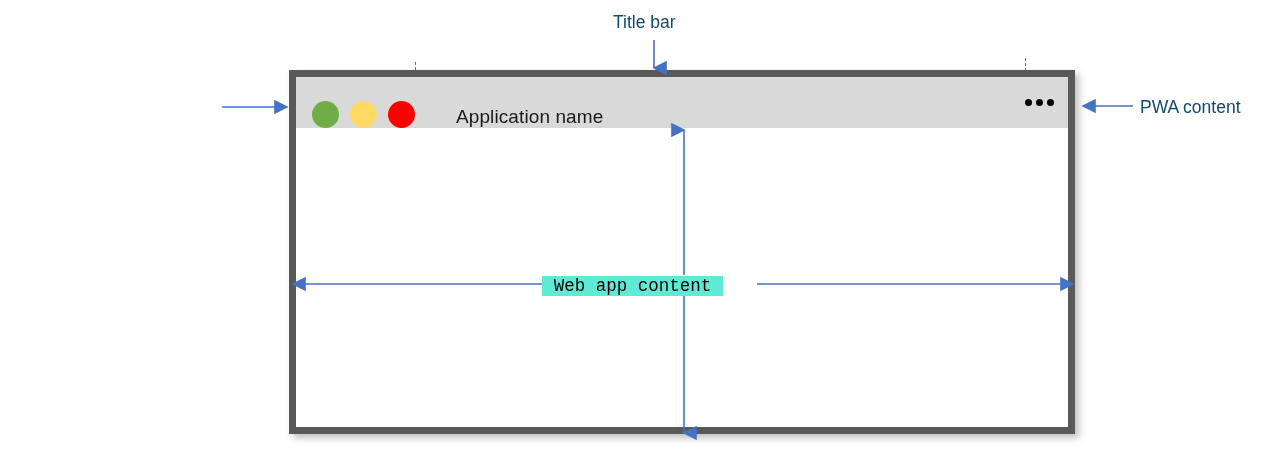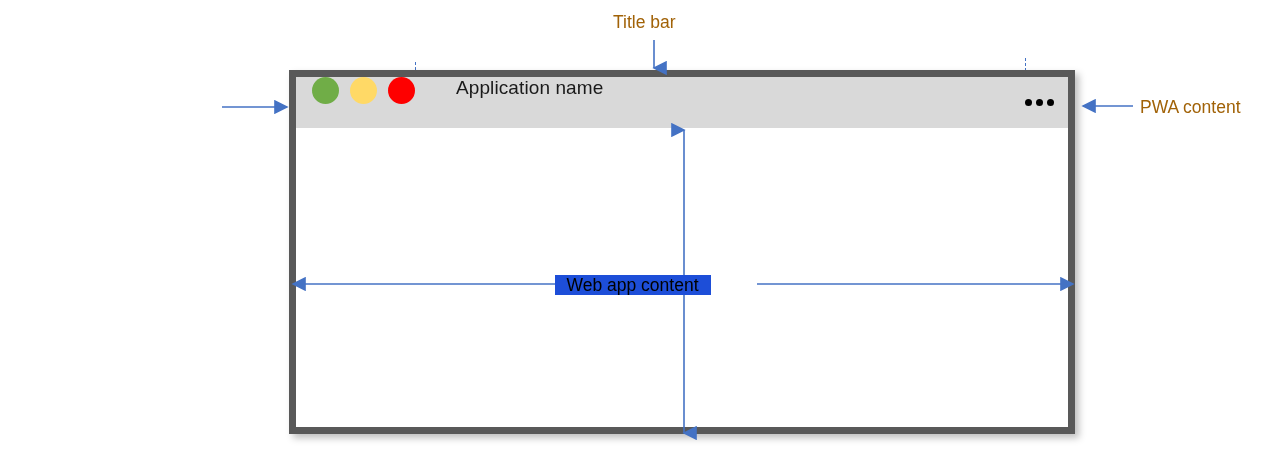--- a/index.html
+++ b/index.html
@@ -32,21 +32,21 @@
     box-shadow: 4px 4px 7px rgba(0,0,0,0.25);
   }
   .title-bar {
     position: absolute;
     left: 0;
     top: 0;
     right: 0;
     height: 51px;
     background: #d9d9d9;
     display: flex;
-    align-items: flex-start;
+    align-items: flex-end;
   }
   .window-controls {
     display: flex;
     align-items: center;
     gap: 11px;
     padding-left: 16px;
   }
   .wc-dot {
     width: 27px;
     height: 27px;
@@ -96,35 +96,36 @@
     width: 0;
     border-left: 1.6px dashed #4472c4;
   }
   .guide-left  { left: 415px; top: 62px;  height: 84px; }
   .guide-right { left: 1025px; top: 58px; height: 88px; }
 
   
   .ann-label {
     position: absolute;
     font-size: 17.5px;
-    color: #a16207;
+    color: #0c4a6e;
     white-space: nowrap;
     line-height: 1.2;
   }
   .lbl-titlebar  { left: 613px; top: 12px; }
   .lbl-wcb       { left: 22px;  top: 97px; }
   .lbl-pwa       { left: 1140px; top: 97px; }
   .lbl-content   {
     left: 0; right: 0; top: 275px;
     text-align: center;
     color: #000000;
   }
   .lbl-content span {
-    background: #1d4ed8;
+    background: #5eead4;
     padding: 0 12px;
+    font-family: Liberation Mono, monospace;
   }
 
   
   #arrows {
     position: absolute;
     left: 0;
     top: 0;
     width: 1265px;
     height: 469px;
     pointer-events: none;

